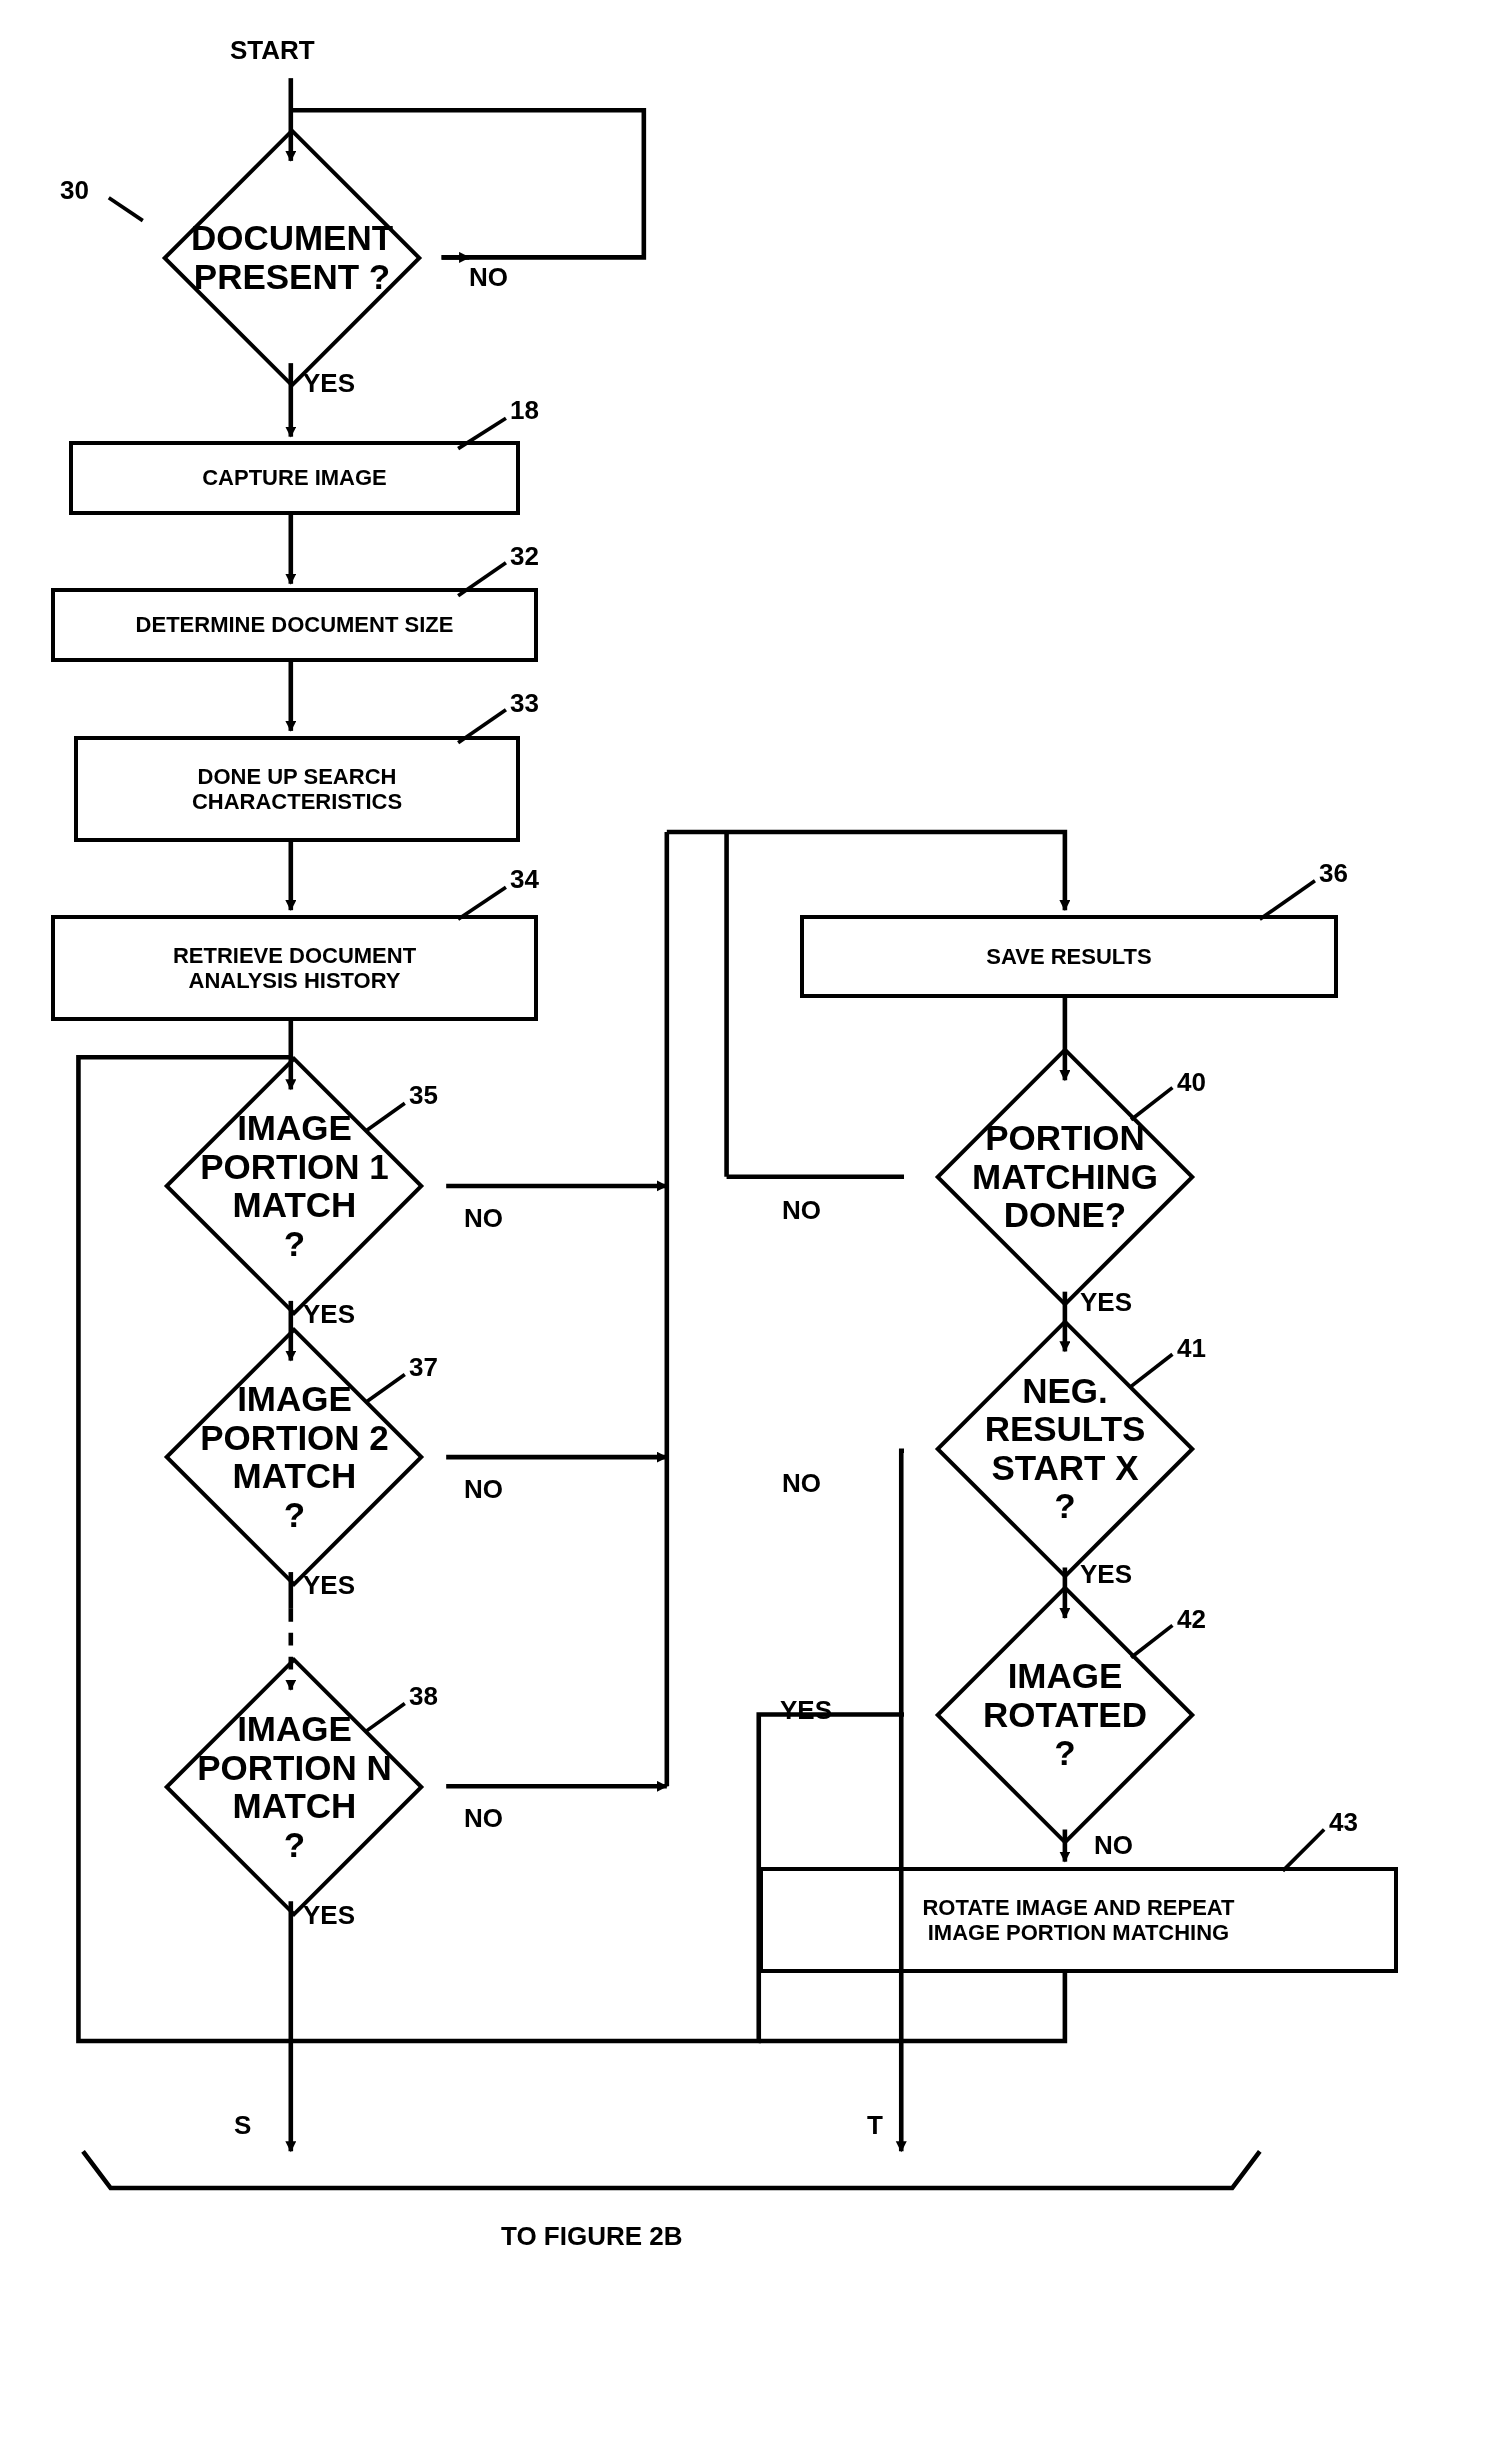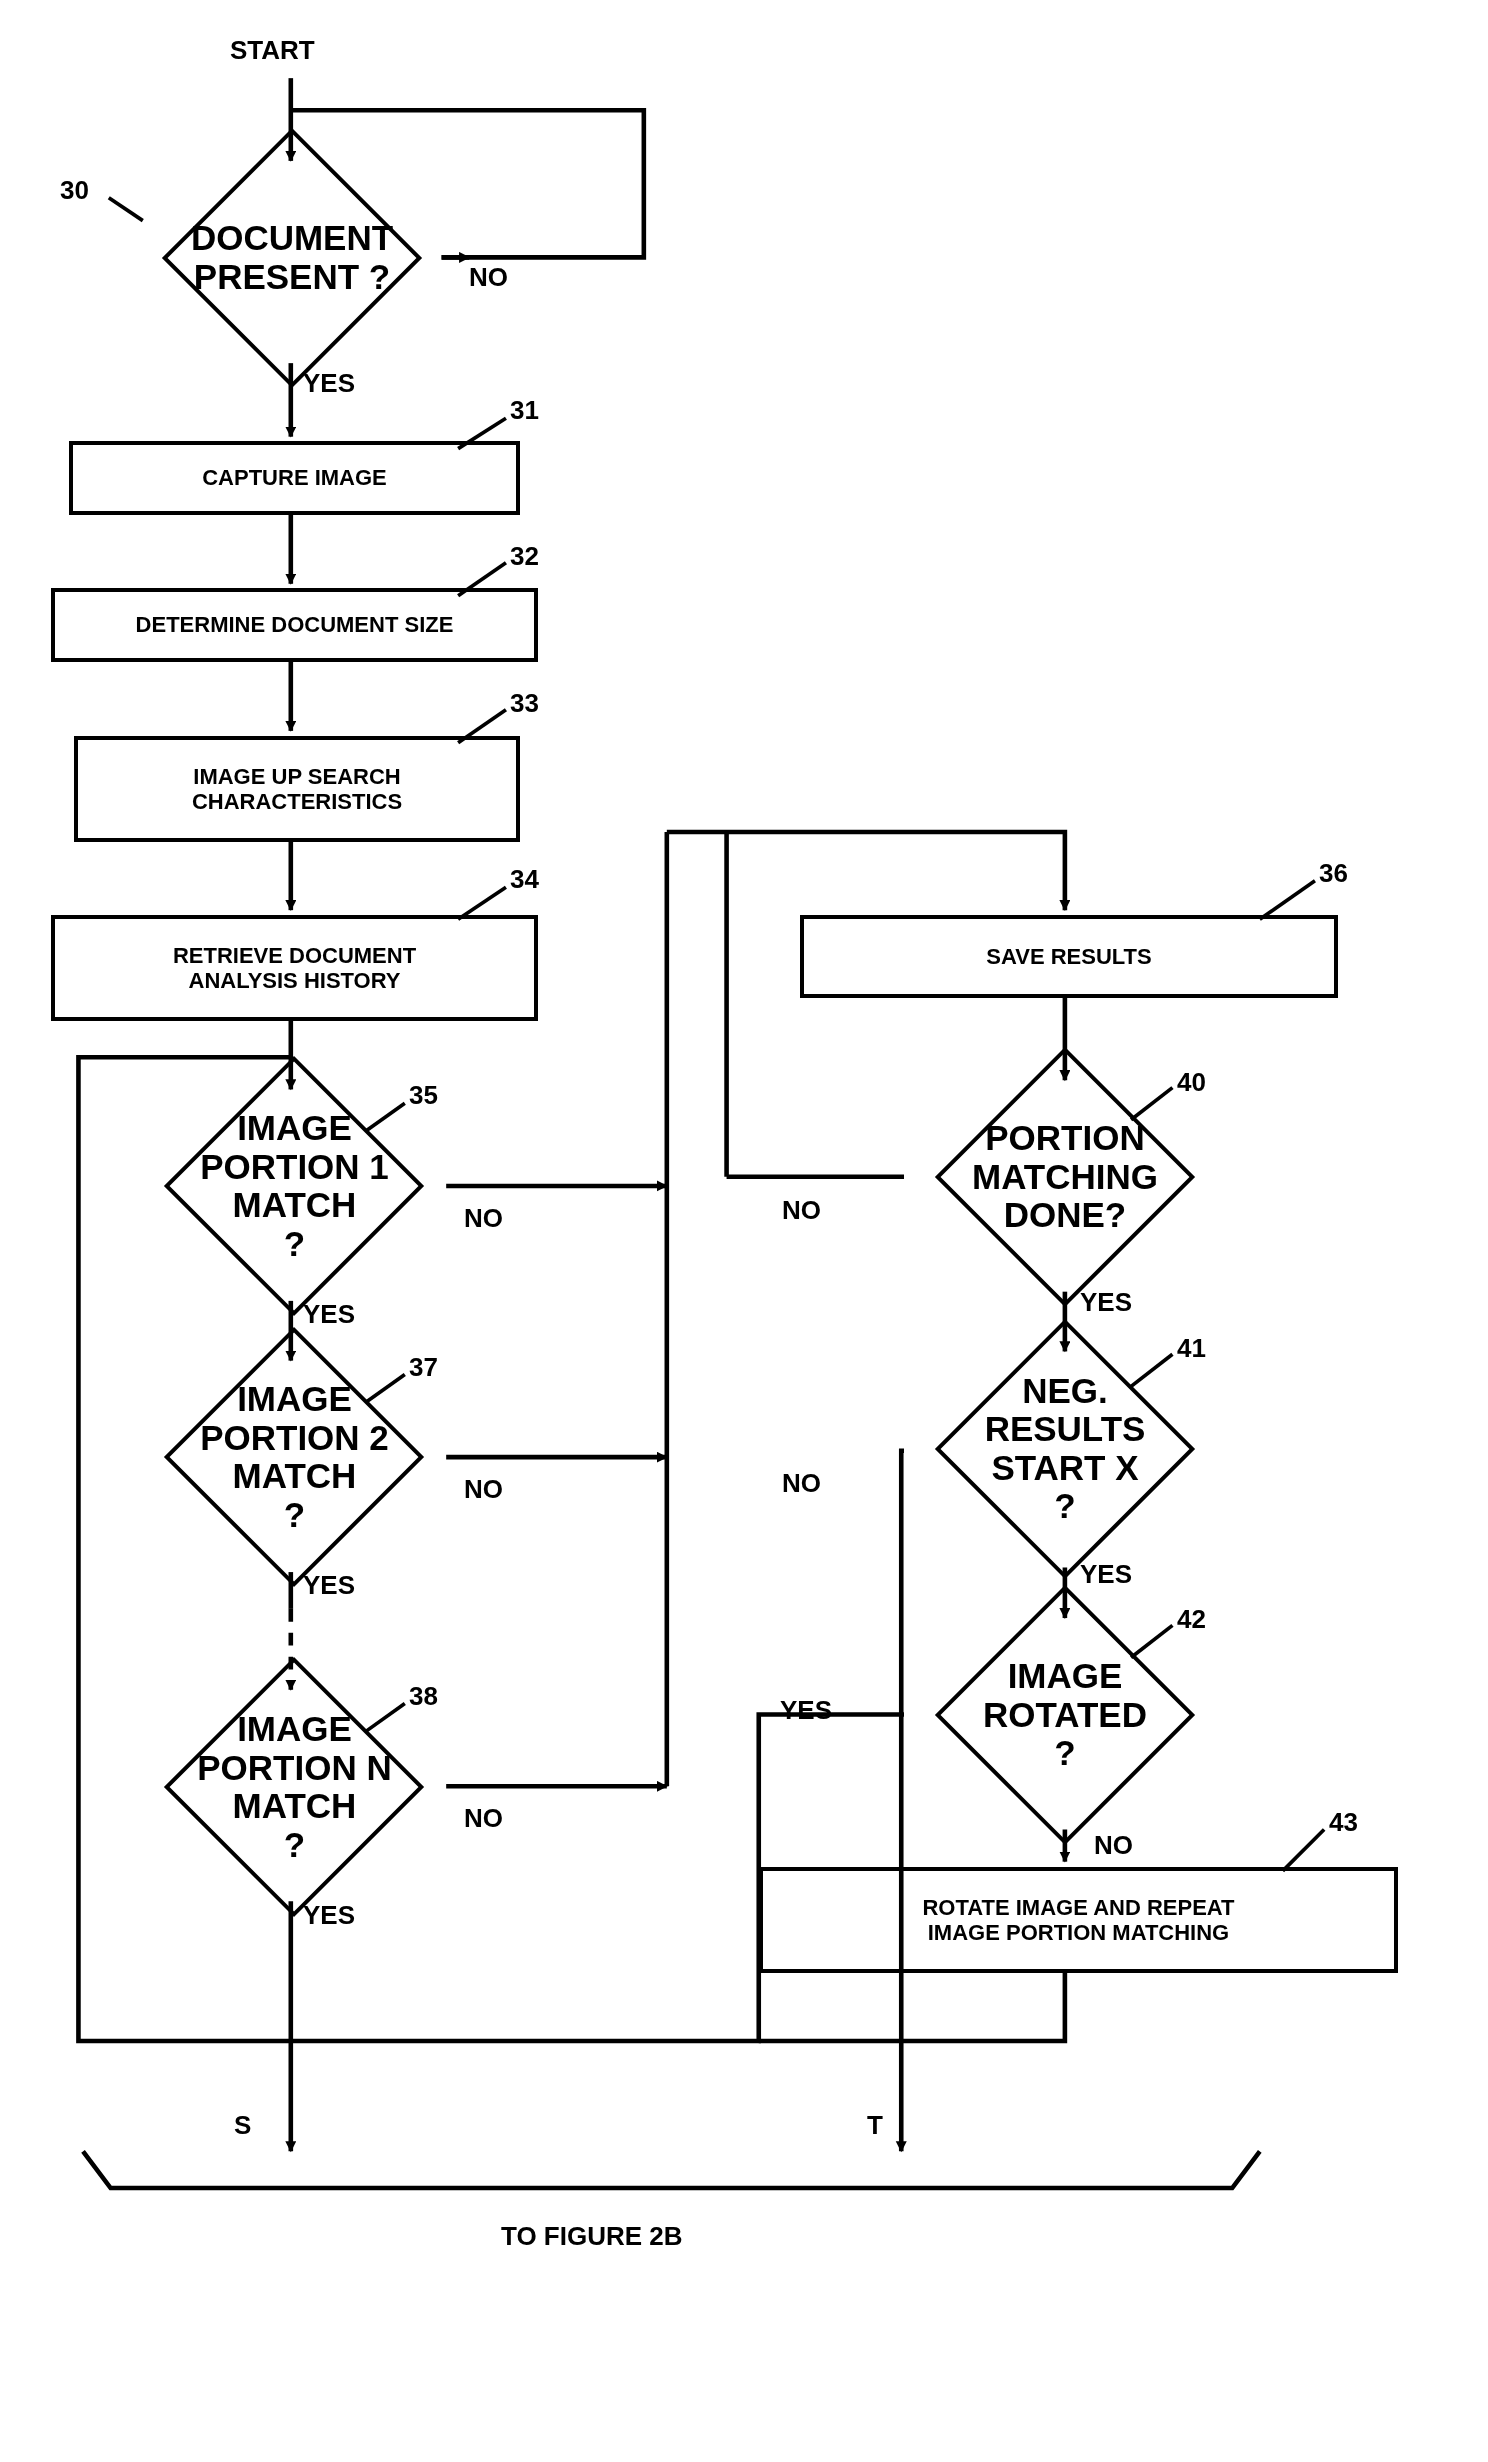--- a/index.html
+++ b/index.html
@@ -82,31 +82,31 @@
   <div class="diamond-wrap" style="left:138px; top:152px; width:308px; height:211px;">
     <div class="diamond-shape" style="left:62px; top:13.8px; width:184px; height:184px;"></div>
     <div class="diamond-text">DOCUMENT
 PRESENT ?</div>
   </div>
 
   <div class="label" style="left:469px; top:262px;">NO</div>
 
   <div class="label" style="left:303px; top:368px;">YES</div>
 
-  <div class="label" style="left:510px; top:395px;">31</div>
+  <div class="label" style="left:510px; top:395px;">18</div>
 
   <div class="rect" style="left:69px; top:441px; width:451px; height:74px;">CAPTURE IMAGE</div>
 
   <div class="label" style="left:510px; top:541px;">32</div>
 
   <div class="rect" style="left:51px; top:588px; width:487px; height:74px;">DETERMINE DOCUMENT SIZE</div>
 
   <div class="label" style="left:510px; top:688px;">33</div>
 
-  <div class="rect" style="left:74px; top:736px; width:446px; height:106px;">IMAGE UP SEARCH
+  <div class="rect" style="left:74px; top:736px; width:446px; height:106px;">DONE UP SEARCH
 CHARACTERISTICS</div>
 
   <div class="label" style="left:510px; top:864px;">34</div>
 
   <div class="rect" style="left:51px; top:915px; width:487px; height:106px;">RETRIEVE DOCUMENT
 ANALYSIS HISTORY</div>
 
   <div class="label" style="left:409px; top:1080px;">35</div>
 
   <div class="diamond-wrap" style="left:138px; top:1071px; width:313px; height:230px;">

